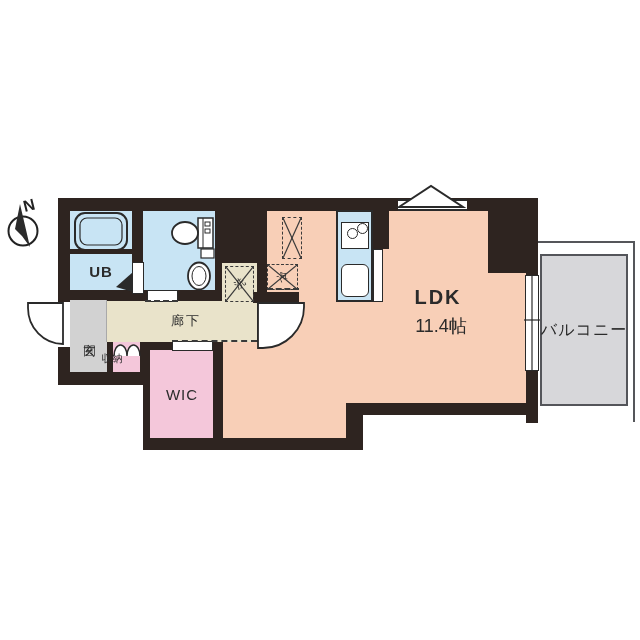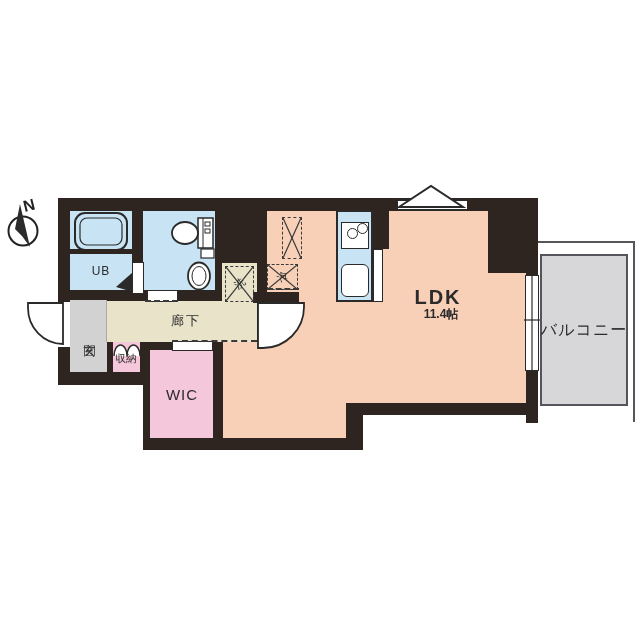--- a/index.html
+++ b/index.html
@@ -126,21 +126,21 @@
 
     <polygon points="399,207 431,186 463,207" fill="#ffffff" stroke="#2a2a2a" stroke-width="2"></polygon>
 
     <line x1="532" y1="276" x2="532" y2="370" stroke="#2a2a2a" stroke-width="1.2"></line>
     <line x1="524" y1="320" x2="540" y2="320" stroke="#2a2a2a" stroke-width="1.2"></line>
 
     <polyline points="538,242 634,242 634,422" fill="none" stroke="#55565a" stroke-width="2"></polyline>
   </svg>
 
   <div class="label" style="left:438px;top:297px;font-size:20px;letter-spacing:2px;font-weight:700;">LDK</div>
-  <div class="label" style="left:441px;top:314px;font-size:12px;font-weight:700;">11.4帖</div>
-  <div class="label" style="left:101px;top:271px;font-size:12px;letter-spacing:1px;font-weight:400;">UB</div>
+  <div class="label" style="left:441px;top:326px;font-size:18px;font-weight:400;">11.4帖</div>
+  <div class="label" style="left:101px;top:271px;font-size:15px;letter-spacing:1px;font-weight:700;">UB</div>
   <div class="label" style="left:186px;top:321px;font-size:13px;letter-spacing:2px;">廊下</div>
   <div class="label" style="left:89px;top:336px;font-size:12px;writing-mode:vertical-rl;letter-spacing:2px;">玄関</div>
-  <div class="label" style="left:126px;top:359px;font-size:10.5px;">収納</div>
+  <div class="label" style="left:112px;top:359px;font-size:10.5px;">収納</div>
   <div class="label" style="left:182px;top:394px;font-size:15px;letter-spacing:1px;font-weight:500;">WIC</div>
   <div class="label" style="left:584px;top:330px;font-size:16px;letter-spacing:1px;">バルコニー</div>
 
 </div>
 
 </body></html>

